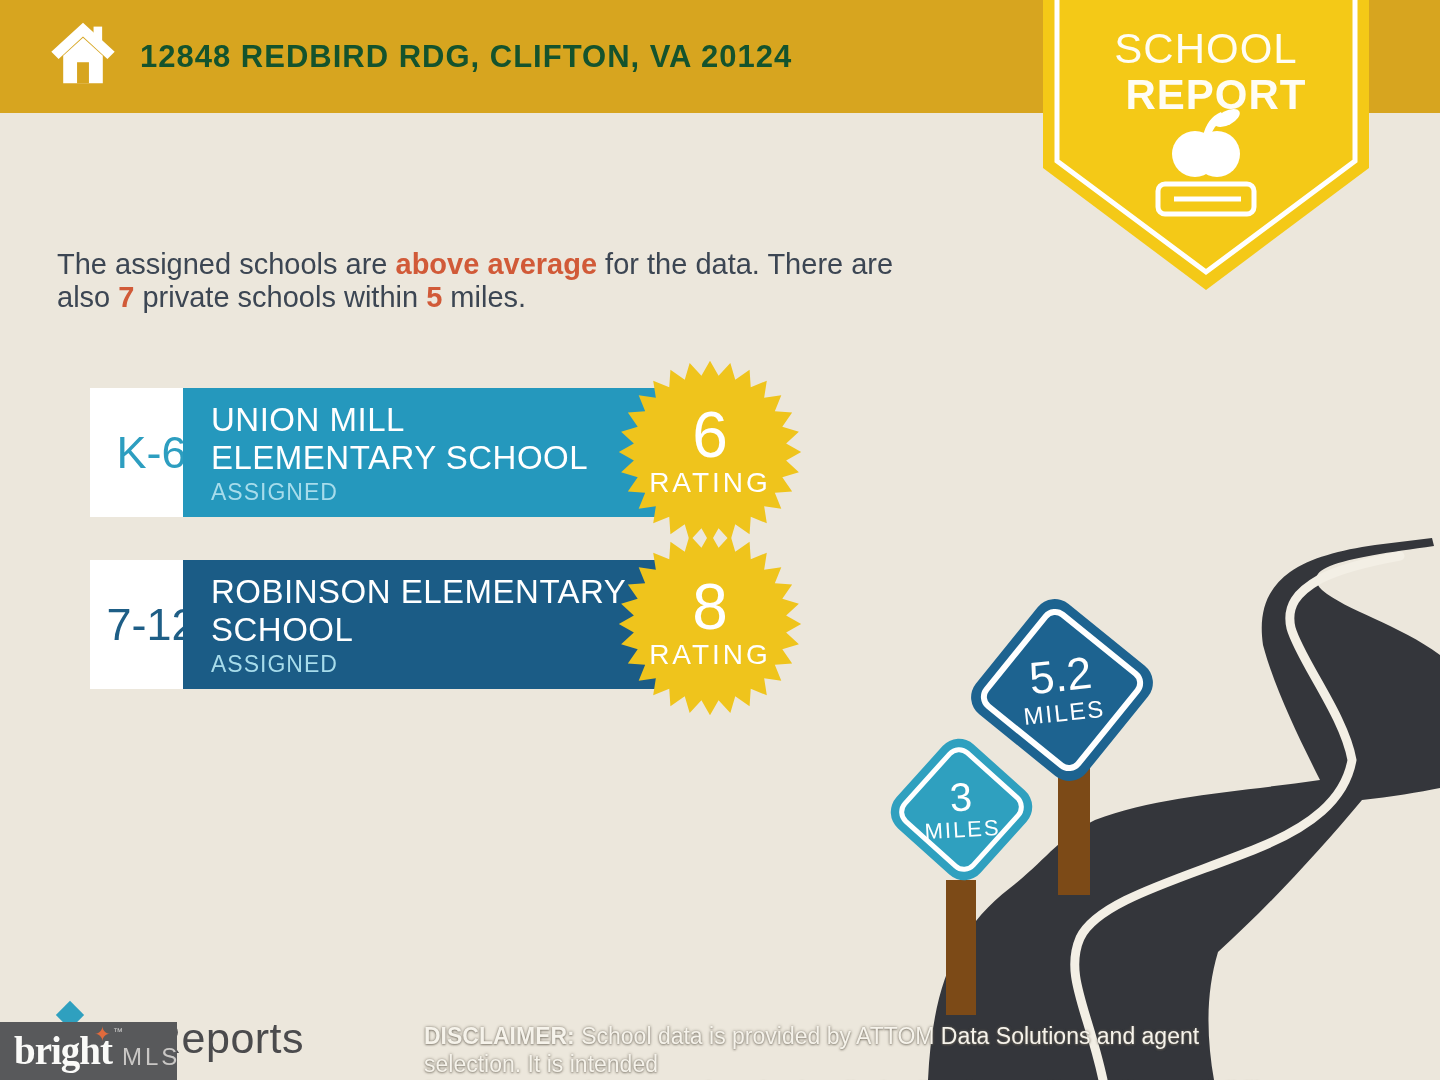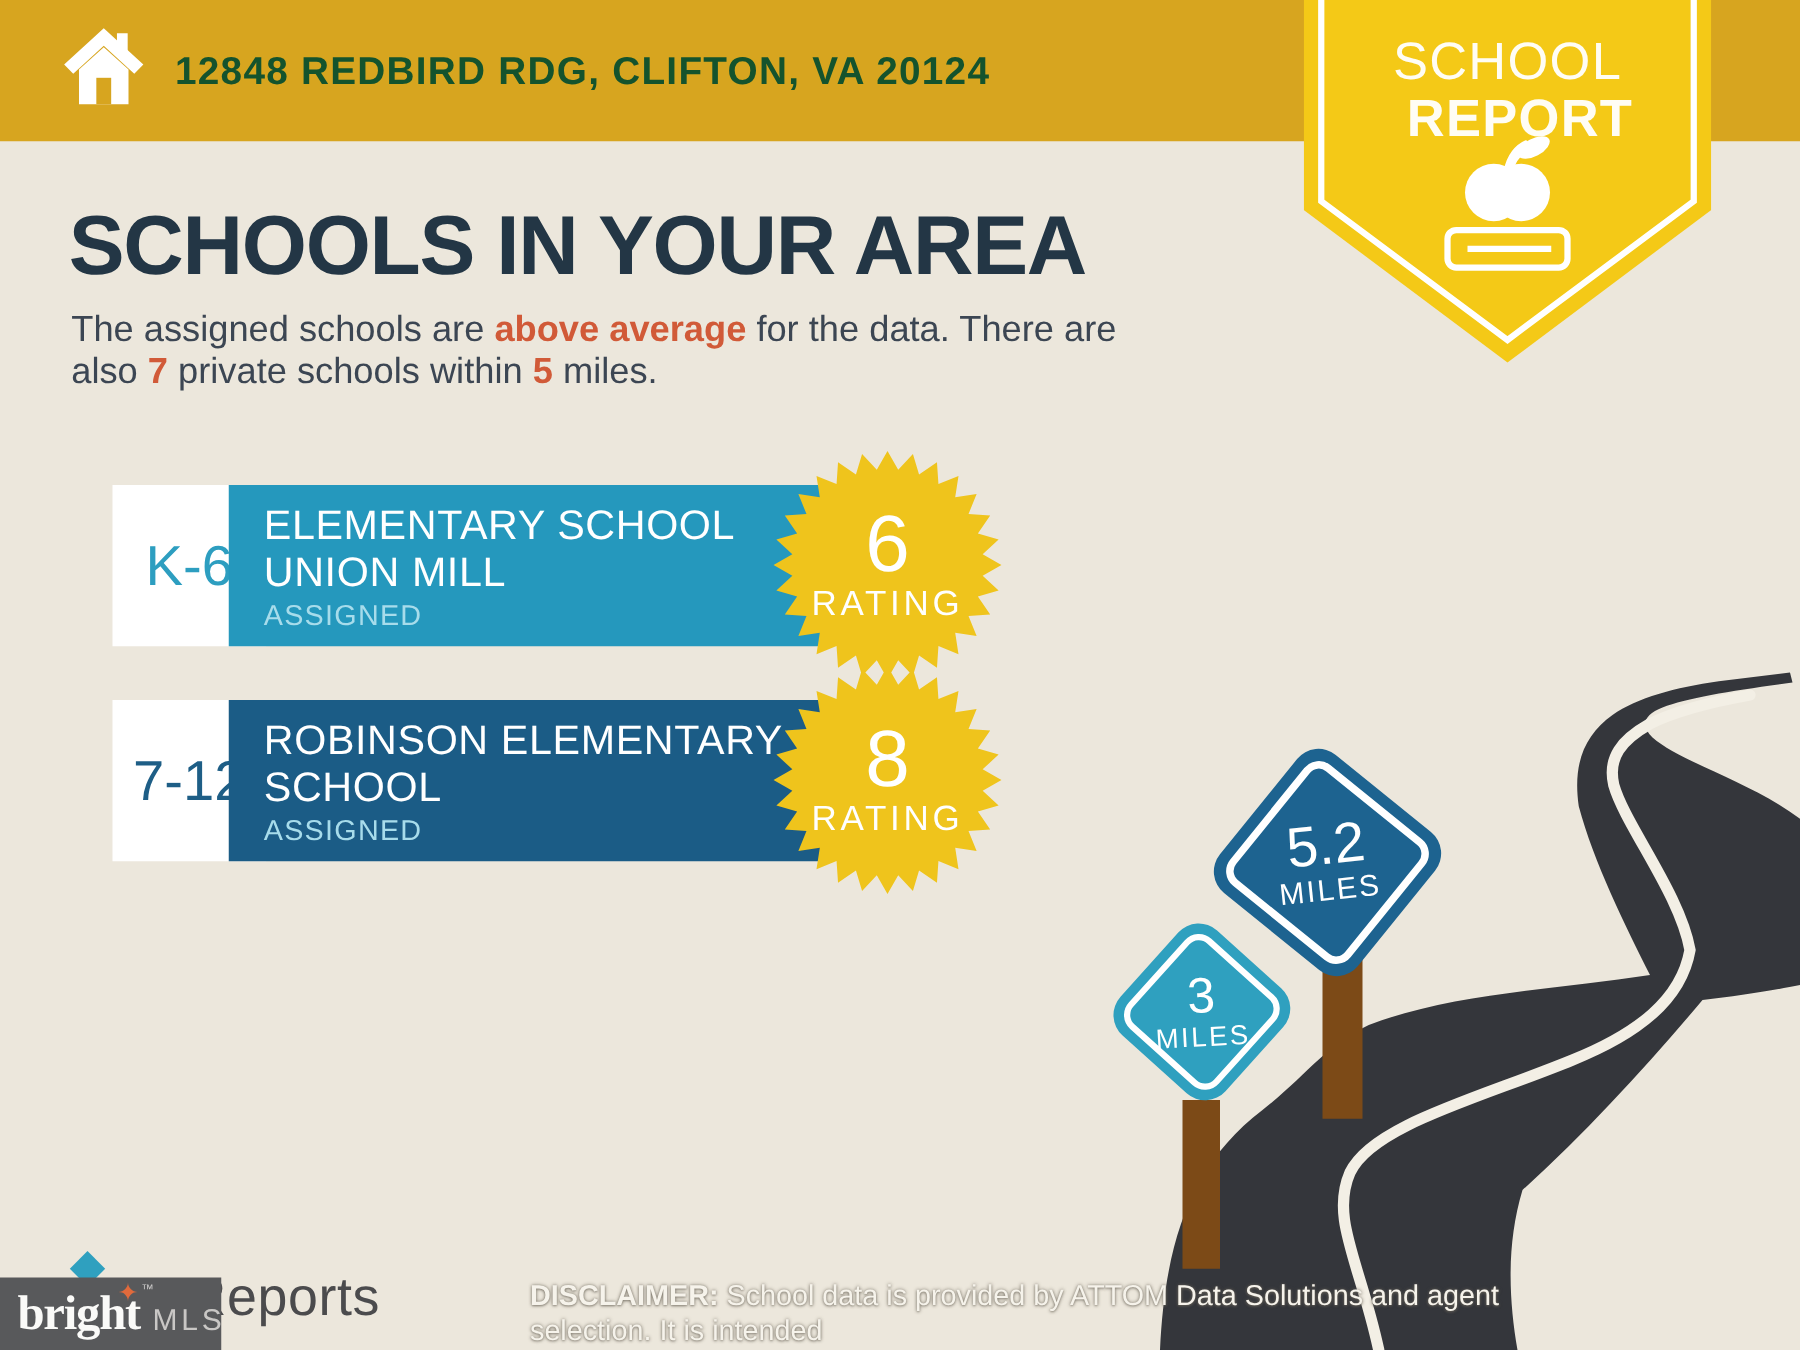--- a/index.html
+++ b/index.html
@@ -156,31 +156,30 @@
       <circle cx="174" cy="154" r="23"></circle>
       <rect x="115" y="184" width="96" height="30" rx="7" fill="none" stroke="#FFFFFF" stroke-width="5"></rect>
       <line x1="131" y1="199" x2="198" y2="199" stroke="#FFFFFF" stroke-width="5"></line>
     </g>
   </svg>
   <div class="pennant-text">
     <div class="l1">SCHOOL</div>
     <div class="l2">REPORT</div>
   </div>
 
-  <div class="page-title">SCHOOLS IN YOUR AREA</div>
   <div class="intro-copy">
     <div><span>The assigned schools are </span><span class="accent">above average</span><span> for the data. There are</span></div>
     <div><span>also </span><span class="accent">7</span><span> private schools within </span><span class="accent">5</span><span> miles.</span></div>
   </div>
 
   <div class="card" style="top:388px;">
     <div class="card-grade grade-teal">K-6</div>
     <div class="card-bar bar-teal">
+      <div class="school-name">UNION MILL</div>
       <div class="school-name">ELEMENTARY SCHOOL</div>
-      <div class="school-name">UNION MILL</div>
       <div class="school-status">ASSIGNED</div>
     </div>
     <div class="rating-badge" style="top:-29px;">
       <svg width="186" height="186" viewBox="0 0 204 204">
           <polygon class="starburst-shape" fill="#EFC41C" points="202.0,102.0 185.5,111.4 199.5,124.3 181.3,129.7 192.1,145.4 173.1,146.7 180.2,164.3 161.4,161.4 164.3,180.2 146.7,173.1 145.4,192.1 129.7,181.3 124.3,199.5 111.4,185.5 102.0,202.0 92.6,185.5 79.7,199.5 74.3,181.3 58.6,192.1 57.3,173.1 39.7,180.2 42.6,161.4 23.8,164.3 30.9,146.7 11.9,145.4 22.7,129.7 4.5,124.3 18.5,111.4 2.0,102.0 18.5,92.6 4.5,79.7 22.7,74.3 11.9,58.6 30.9,57.3 23.8,39.7 42.6,42.6 39.7,23.8 57.3,30.9 58.6,11.9 74.3,22.7 79.7,4.5 92.6,18.5 102.0,2.0 111.4,18.5 124.3,4.5 129.7,22.7 145.4,11.9 146.7,30.9 164.3,23.8 161.4,42.6 180.2,39.7 173.1,57.3 192.1,58.6 181.3,74.3 199.5,79.7 185.5,92.6"></polygon>
         </svg>
       <div class="rating-text">
         <div class="rating-num">6</div>
         <div class="rating-word">RATING</div>
       </div>

